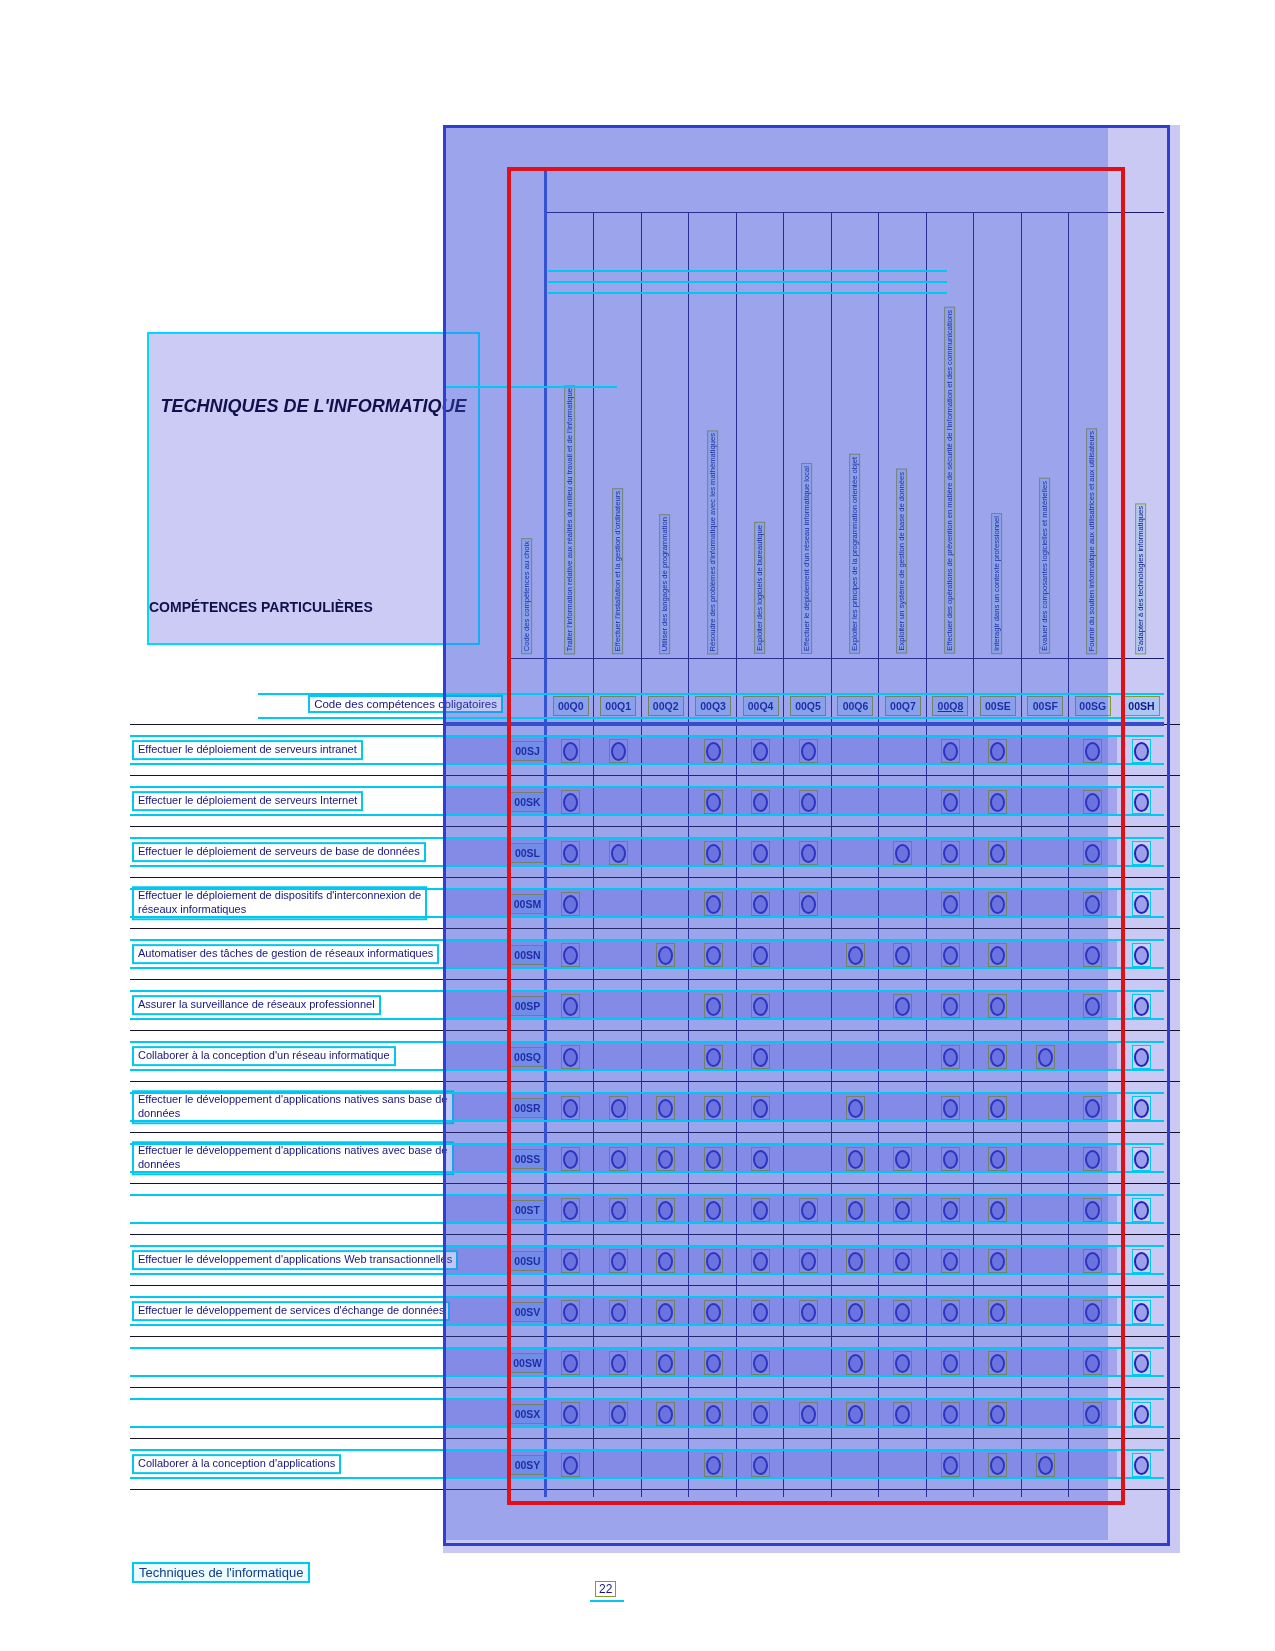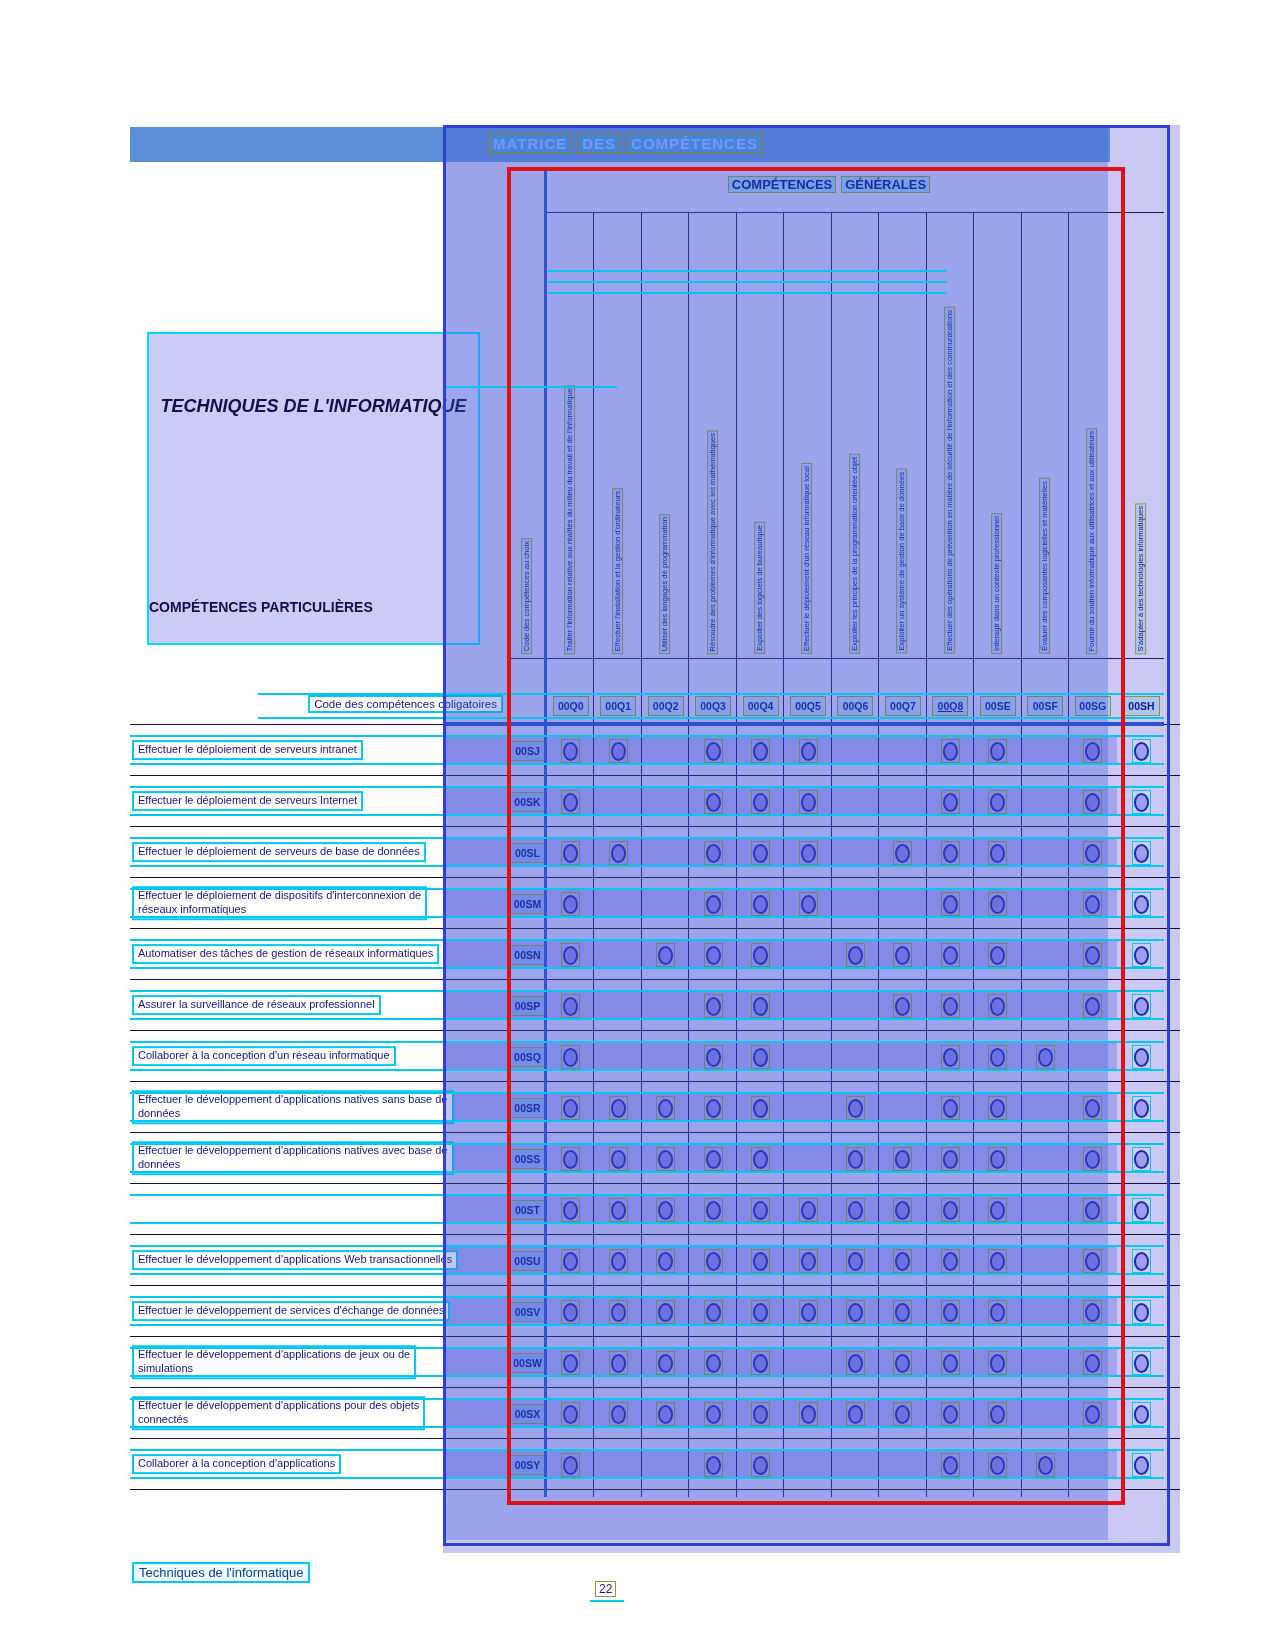--- a/index.html
+++ b/index.html
@@ -62,25 +62,21 @@
       padding:0 3px;z-index:3;}
   #page-num-underline{left:590px;top:1600px;width:34px;z-index:3;}
 </style>
 </head>
 <body>
 
 <div id="page">
 
   <div class="abs" id="sheet"></div>
 
-  <div class="abs" id="banner">
-    <div id="banner-title"><span class="word-box">MATRICE</span><span class="word-box">DES</span><span class="word-box">COMPÉTENCES</span></div>
-  </div>
-
-  <div class="abs" id="general-title"><span class="word-box">COMPÉTENCES</span><span class="word-box">GÉNÉRALES</span></div>
+
 
   <div class="abs" id="info-box">
     <div id="info-title">TECHNIQUES DE L'INFORMATIQUE</div>
     <div id="info-subtitle">COMPÉTENCES PARTICULIÈRES</div>
   </div>
 
   <div class="abs" id="matrix-layer" style="left:0;top:0;width:1275px;height:1651px;z-index:5;">
       <div class="abs black-line" style="left: 130px; top: 724px; width: 1050px;"></div>
       <div class="abs black-line" style="left: 130px; top: 775px; width: 1050px;"></div>
       <div class="abs black-line" style="left: 130px; top: 826px; width: 1050px;"></div>
@@ -547,21 +543,20 @@
       <div class="abs mark-box" style="left: 988.37px; top: 1300px;">
         <div class="mark-circle"></div>
       </div>
       <div class="abs mark-box" style="left: 1083.29px; top: 1300px;">
         <div class="mark-circle"></div>
       </div>
       <div class="abs mark-box outside" style="left: 1132px; top: 1300px;">
         <div class="mark-circle"></div>
       </div>
       <div class="abs band-bg" style="left: 443px; top: 1348px; width: 674px; height: 28px;"></div>
-      <div class="abs row-label" style="left: 132px; top: 1362px;"><span>Effectuer le développement d'applications de jeux ou de</span><br><span>simulations</span></div>
       <div class="abs code-cell" style="left: 510px; top: 1353px; width: 33px; height: 18px;">00SW</div>
       <div class="abs mark-box" style="left: 561.23px; top: 1351px;">
         <div class="mark-circle"></div>
       </div>
       <div class="abs mark-box" style="left: 608.69px; top: 1351px;">
         <div class="mark-circle"></div>
       </div>
       <div class="abs mark-box" style="left: 656.15px; top: 1351px;">
         <div class="mark-circle"></div>
       </div>
@@ -583,21 +578,20 @@
       <div class="abs mark-box" style="left: 988.37px; top: 1351px;">
         <div class="mark-circle"></div>
       </div>
       <div class="abs mark-box" style="left: 1083.29px; top: 1351px;">
         <div class="mark-circle"></div>
       </div>
       <div class="abs mark-box outside" style="left: 1132px; top: 1351px;">
         <div class="mark-circle"></div>
       </div>
       <div class="abs band-bg" style="left: 443px; top: 1399px; width: 674px; height: 28px;"></div>
-      <div class="abs row-label" style="left: 132px; top: 1413px;"><span>Effectuer le développement d'applications pour des objets</span><br><span>connectés</span></div>
       <div class="abs code-cell" style="left: 510px; top: 1404px; width: 33px; height: 18px;">00SX</div>
       <div class="abs mark-box" style="left: 561.23px; top: 1402px;">
         <div class="mark-circle"></div>
       </div>
       <div class="abs mark-box" style="left: 608.69px; top: 1402px;">
         <div class="mark-circle"></div>
       </div>
       <div class="abs mark-box" style="left: 656.15px; top: 1402px;">
         <div class="mark-circle"></div>
       </div>

